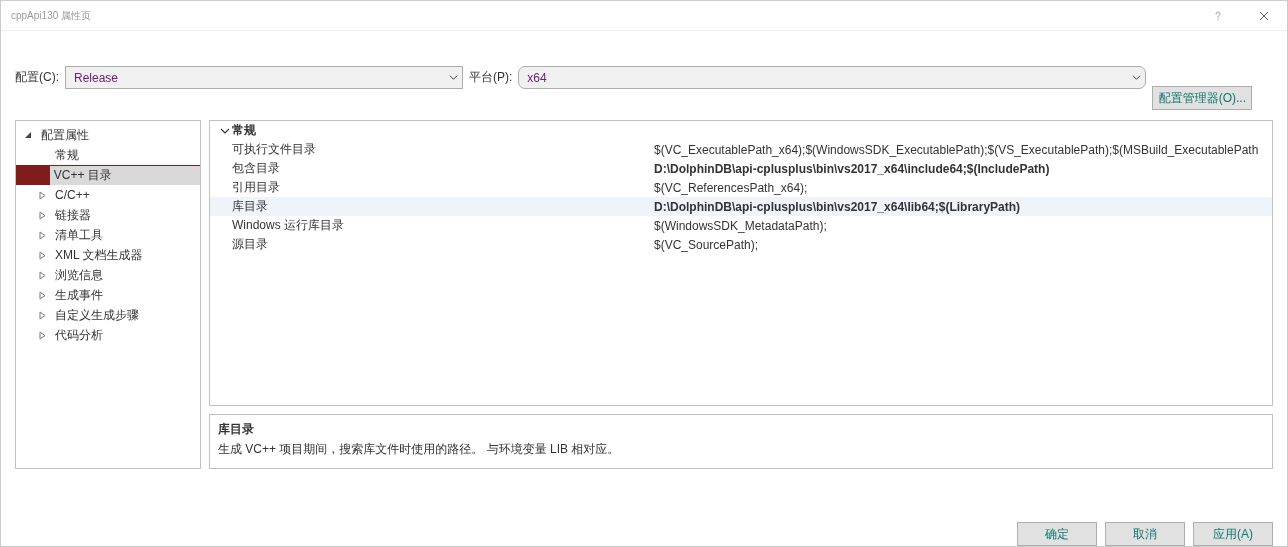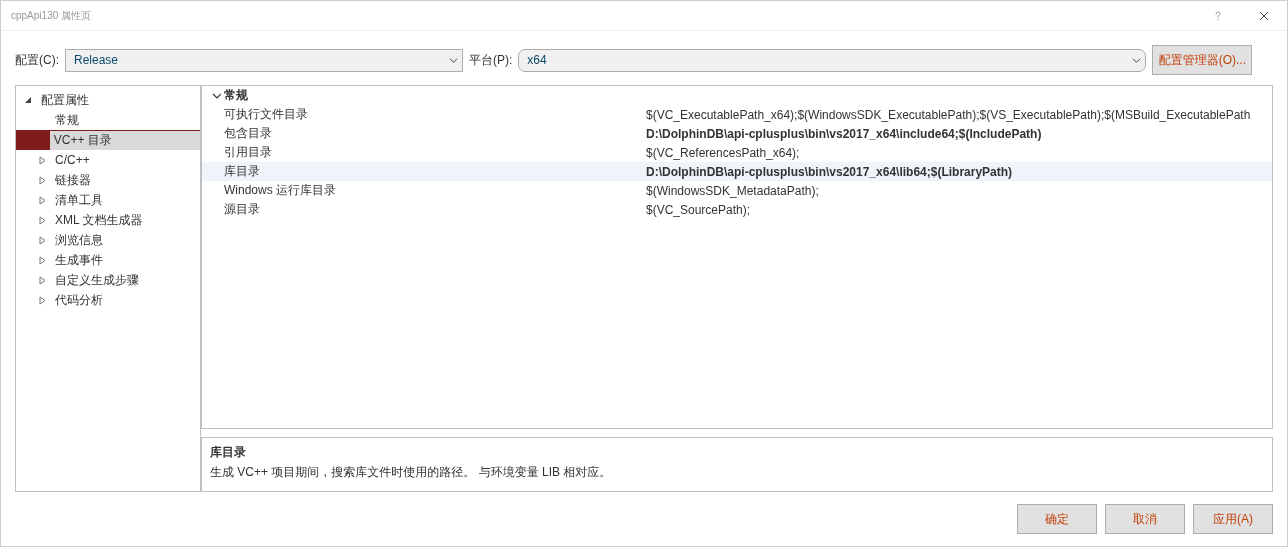--- a/index.html
+++ b/index.html
@@ -48,44 +48,46 @@
     background: #fff;
   }
   .toolbar .lbl { white-space: nowrap; }
   .combo {
     border: 1px solid #adadad;
     background: #f0f0f0;
     height: 23px;
     display: flex;
     align-items: center;
     padding: 0 4px 0 8px;
-    color: #0c4a6e;
+    color: #701a75;
   }
   .combo .val { flex: 1; }
   .combo .chev { padding-left: 6px; display:flex; align-items:center; }
   .combo .chev svg { width: 9px; height: 9px; }
   .combo.cfg { width: 398px; }
   .combo.plat { width: 628px; border-radius: 7px; }
   .btn {
     border: 1px solid #adadad;
     background: #e1e1e1;
-    height: 30px;
+    height: 24px;
     padding: 0 12px;
     display: flex;
     align-items: center;
     justify-content: center;
-    color: #c2410c;
+    color: #0f766e;
     white-space: nowrap;
+    margin-top: 41px;
   }
   .btn.mgr { width: 100px; }
 
   
   .main {
     flex: 1;
     display: flex;
+    gap: 8px;
     padding: 0 14px 8px 14px;
     min-height: 0;
   }
   .sidebar {
     width: 186px;
     border: 1px solid #c0c0c0;
     overflow-y: auto;
     padding: 4px 0;
     background: #fff;
   }
@@ -169,21 +171,21 @@
     padding: 6px 8px 10px 8px;
     background: #fff;
   }
   .helpbox .htitle { font-weight: bold; margin-bottom: 3px; }
 
   
   .footer {
     display: flex;
     justify-content: flex-end;
     gap: 8px;
-    padding: 4px 14px 12px 14px;
+    padding: 4px 14px 0 14px;
   }
   .footer .btn { width: 80px; }
 </style>
 </head>
 <body>
 
 <div class="titlebar">
   <span class="caption">cppApi130 属性页</span>
   <div class="tcontrols">
     <div class="tbtn">

